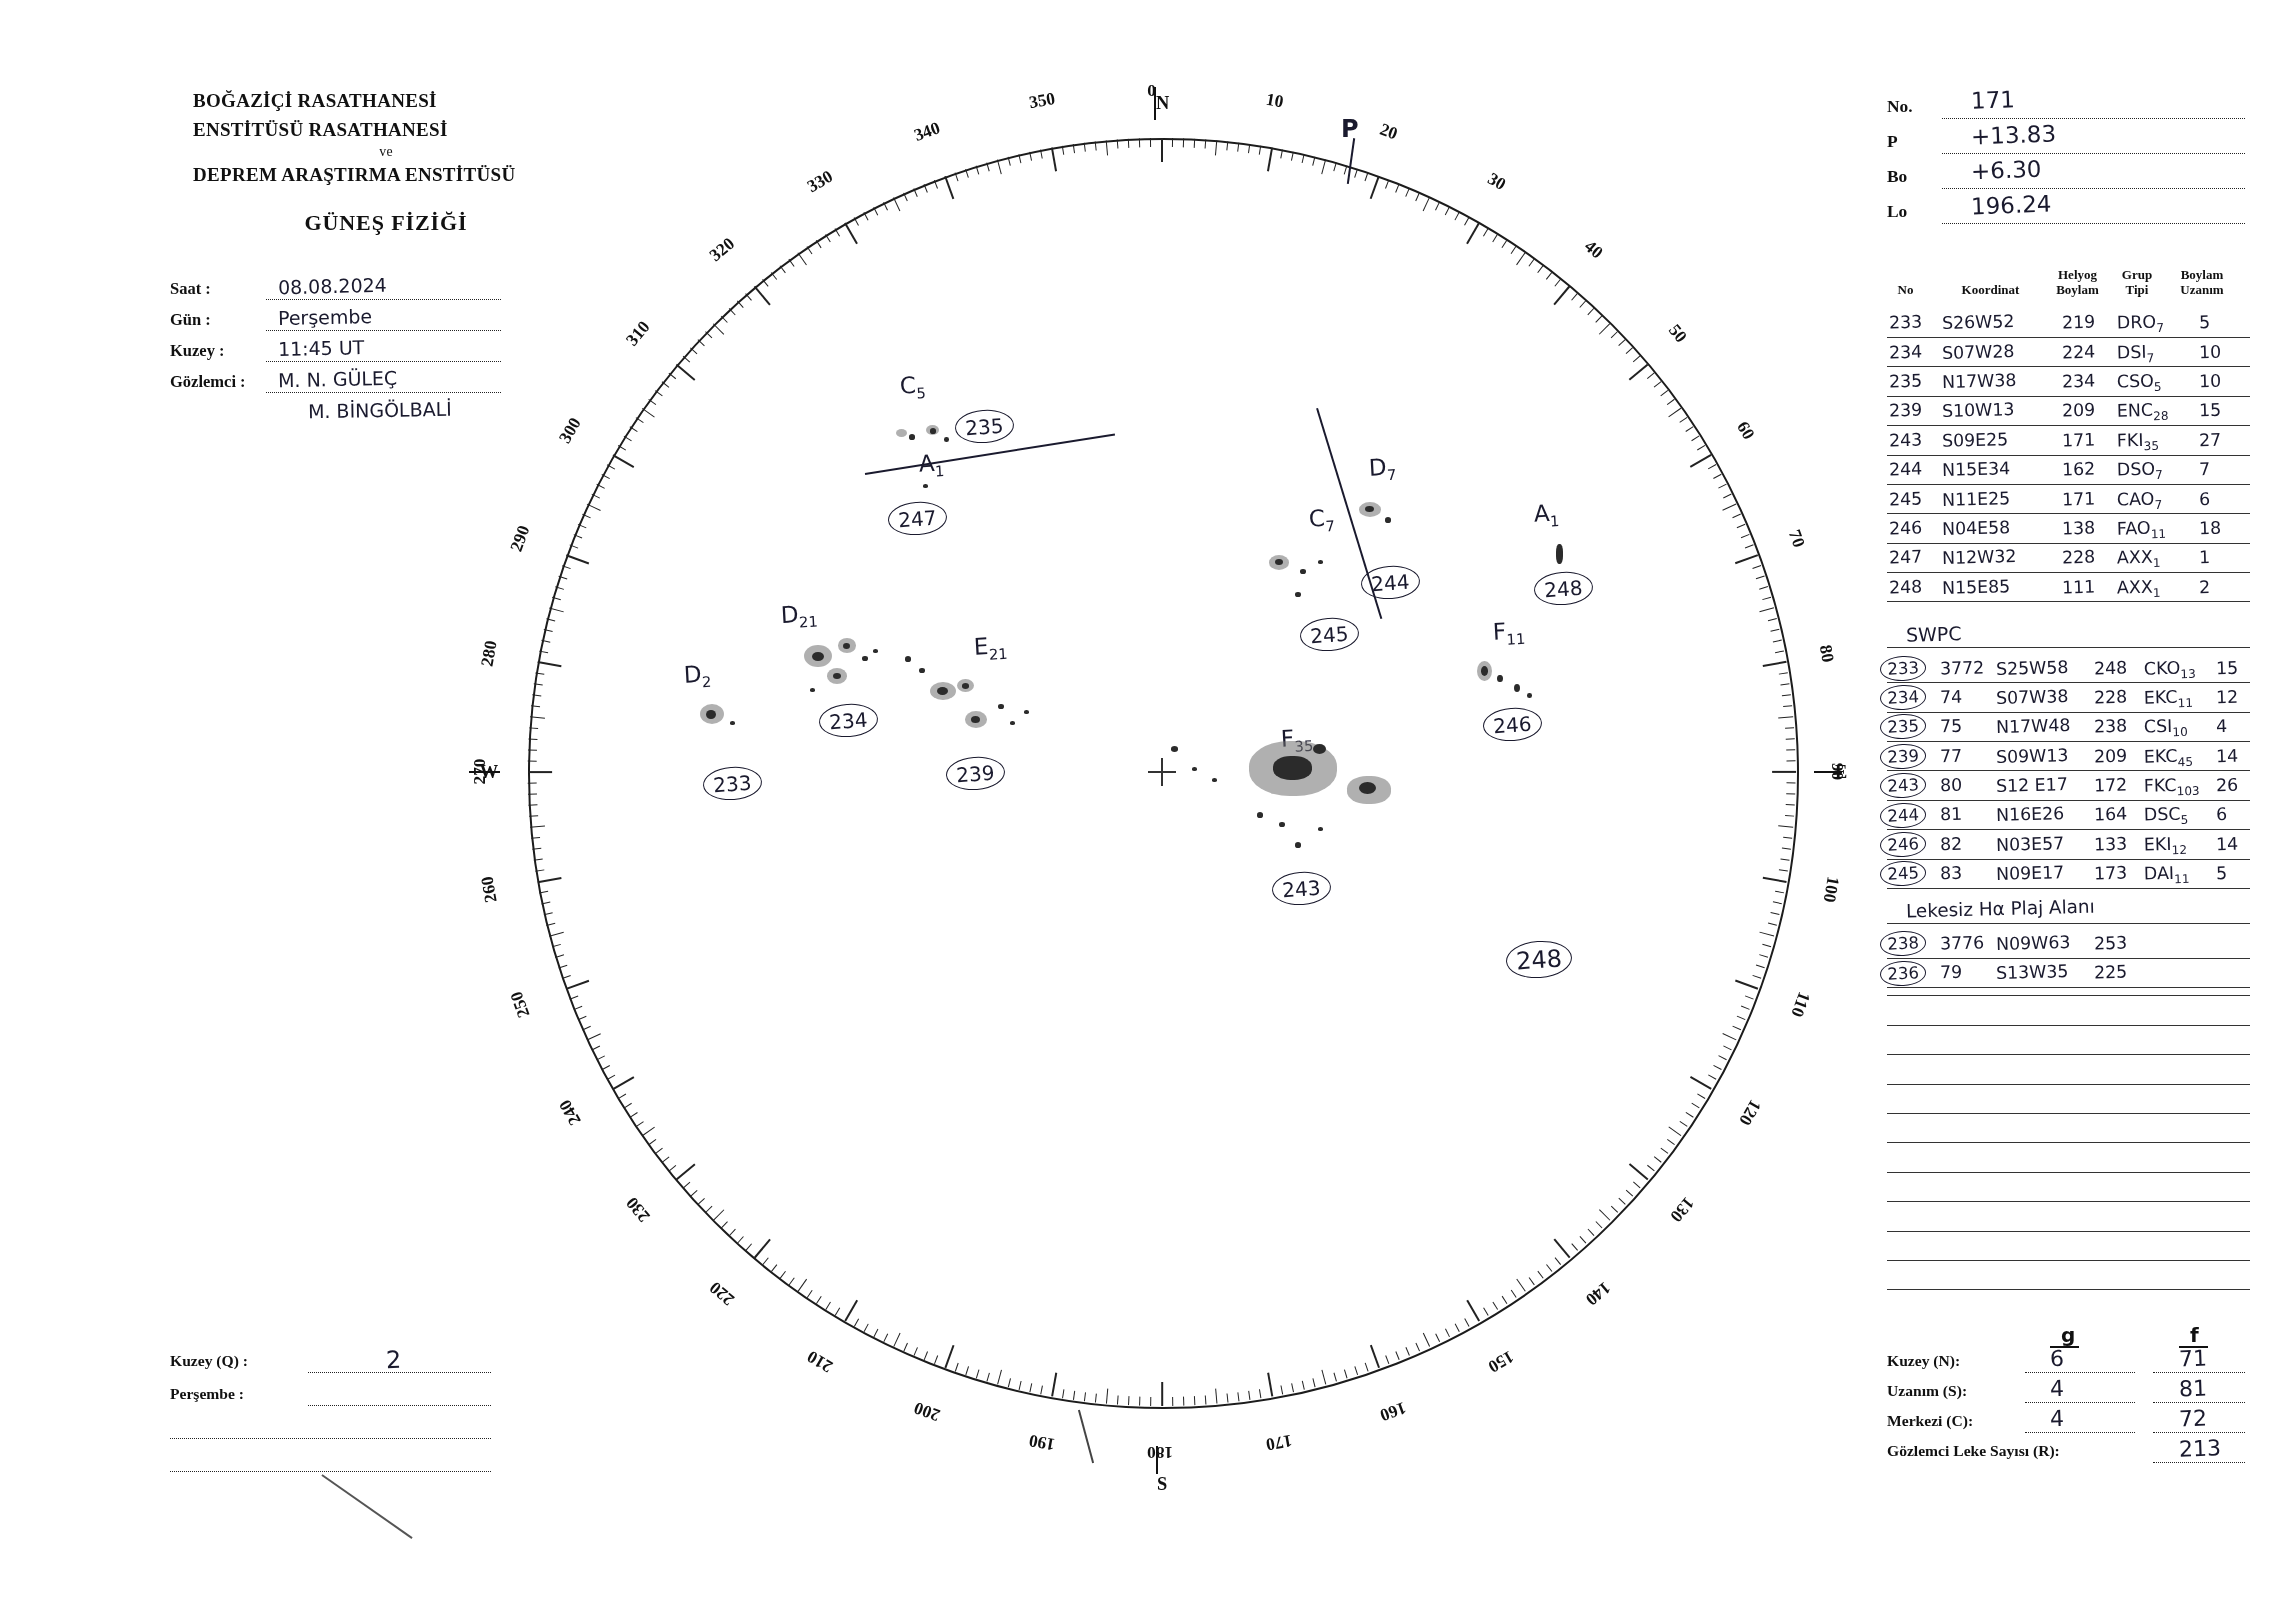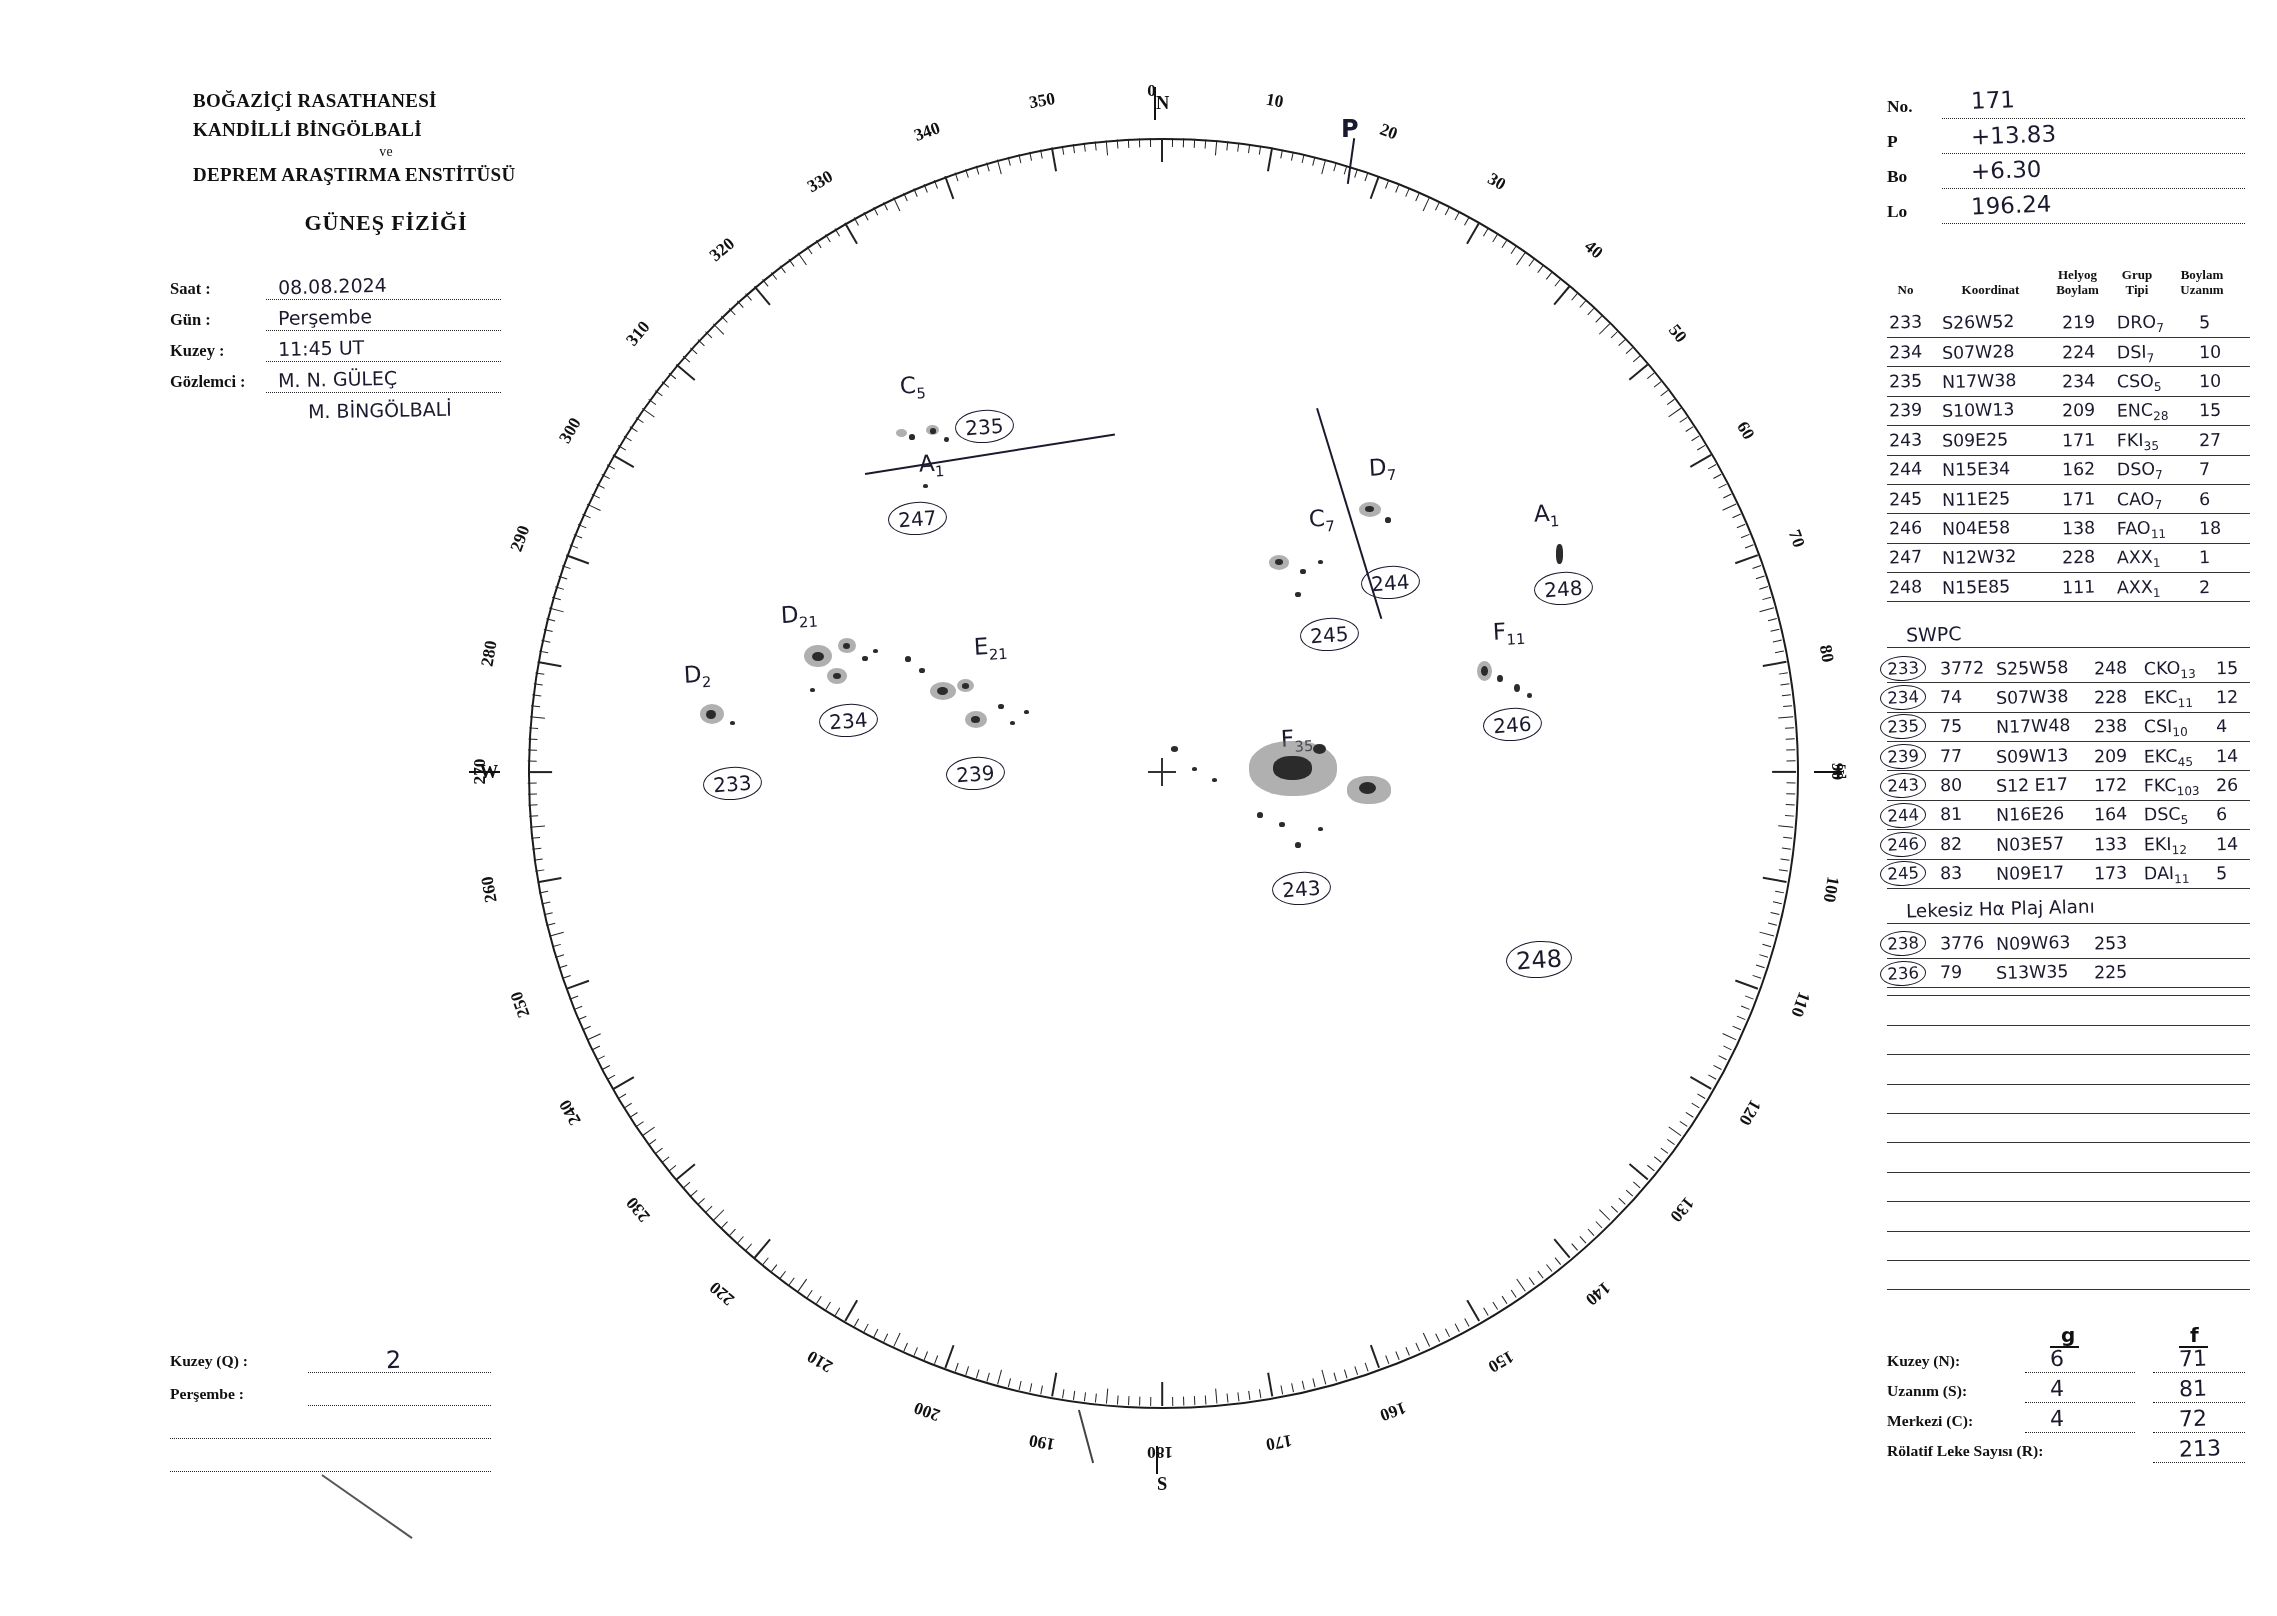--- a/index.html
+++ b/index.html
@@ -110,21 +110,21 @@
 
   .blankline{position:absolute;height:0;border-bottom:0.9px solid #333;}
 </style>
 </head>
 <body>
 
 <div class="sheet">
 
   <div class="org">
     <span>BOĞAZİÇİ RASATHANESİ</span><br>
-    <span>KANDİLLİ BİNGÖLBALİ</span>
+    <span>ENSTİTÜSÜ RASATHANESİ</span>
     <span class="ve">ve</span>
     <span>DEPREM ARAŞTIRMA ENSTİTÜSÜ</span>
     <span class="title2">GÜNEŞ FİZİĞİ</span>
   </div>
 
   <div class="fields">
     <div class="frow">
       <span class="flabel">Saat :</span>
       <span class="fline"></span>
       <span class="fval">08.08.2024</span>
@@ -867,20 +867,20 @@
       <span class="gfval2">81</span>
     </div>
     <div class="gfrow">
       <span class="gflabel">Merkezi (C):</span>
       <span class="gfline"></span>
       <span class="gfline2"></span>
       <span class="gfval">4</span>
       <span class="gfval2">72</span>
     </div>
     <div class="gfrow">
-      <span class="gflabel">Rölatif Leke Sayısı (R):</span>
+      <span class="gflabel">Gözlemci Leke Sayısı (R):</span>
       <span class="gfline2"></span>
       <span class="gfval2">213</span>
     </div>
   </div>
 
 </div>
 
 
 </body></html>

